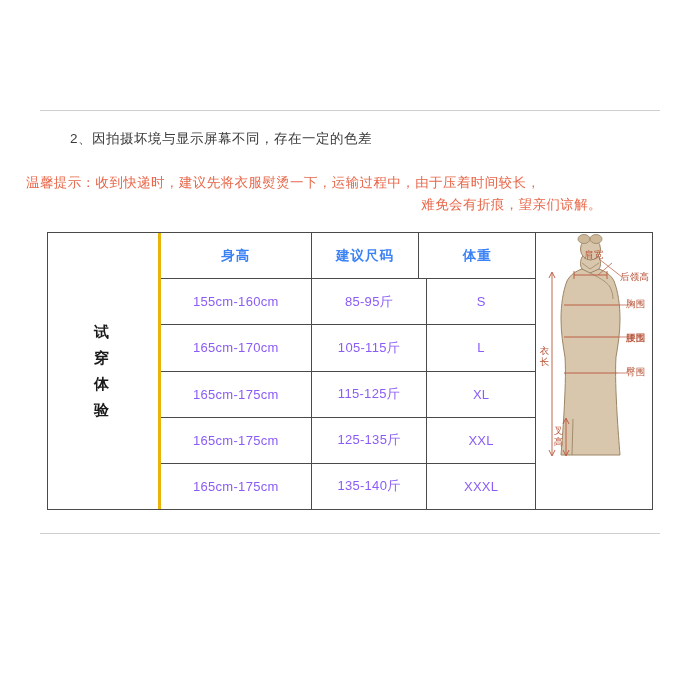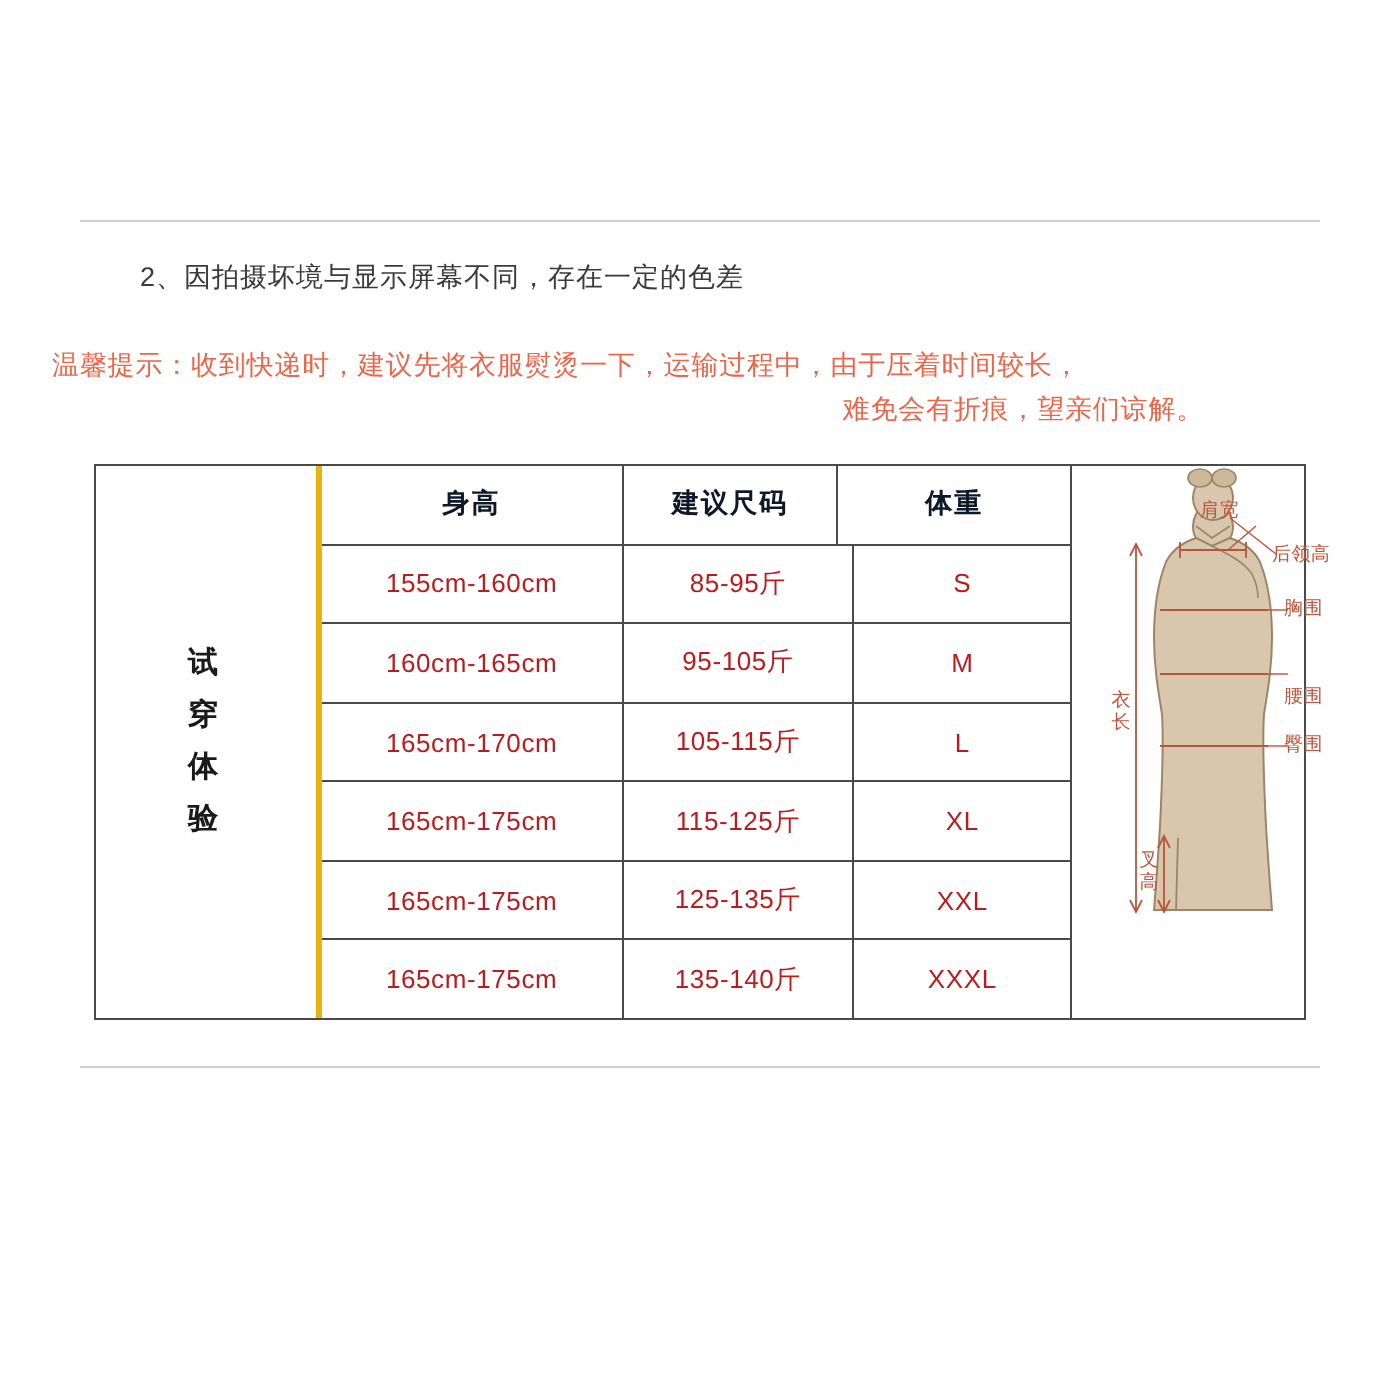--- a/index.html
+++ b/index.html
@@ -102,40 +102,39 @@
     flex: 1;
     border-bottom: 1px solid #4a4a4a;
     box-sizing: border-box;
   }
   .grid .row:last-child { border-bottom: none; }
   .grid .cell {
     display: flex;
     align-items: center;
     justify-content: center;
     font-size: 13px;
-    color: #b91c1c;
+    color: #8b5cf6;
     border-right: 1px solid #4a4a4a;
     box-sizing: border-box;
     letter-spacing: 0.3px;
   }
   .grid .cell:last-child { border-right: none; }
   .c-h { width: 151px; }
   .c-w { width: 116px; }
   .c-s { width: 108px; }
   .grid .row.head .cell {
     font-size: 13.5px;
     font-weight: 600;
-    color: #0f172a;
+    color: #3b82f6;
     letter-spacing: 1px;
   }
 
   .fig {
     flex: 1;
     position: relative;
-    margin-left: 16px;
   }
   .fig svg { position: absolute; left: 0; top: 0; }
 
   .lbl {
     position: absolute;
     font-size: 9.5px;
     color: #b9553a;
     white-space: nowrap;
     letter-spacing: 0.2px;
   }
@@ -176,25 +175,20 @@
         <div class="cell c-s">建议尺码</div>
         <div class="cell c-w">体重</div>
       </div>
 
       <div class="row">
         <div class="cell c-h">155cm-160cm</div>
         <div class="cell c-w">85-95斤</div>
         <div class="cell c-s">S</div>
       </div>
 
-      <div class="row">
-        <div class="cell c-h">160cm-165cm</div>
-        <div class="cell c-w">95-105斤</div>
-        <div class="cell c-s">M</div>
-      </div>
 
       <div class="row">
         <div class="cell c-h">165cm-170cm</div>
         <div class="cell c-w">105-115斤</div>
         <div class="cell c-s">L</div>
       </div>
 
       <div class="row">
         <div class="cell c-h">165cm-175cm</div>
         <div class="cell c-w">115-125斤</div>
@@ -264,21 +258,21 @@
         <polyline points="13,217 16,223 19,217" fill="none" stroke="#b9553a" stroke-width="0.9"></polyline>
 
         <line x1="30" y1="186" x2="30" y2="222" stroke="#b9553a" stroke-width="0.9"></line>
         <polyline points="27,191 30,185 33,191" fill="none" stroke="#b9553a" stroke-width="0.9"></polyline>
         <polyline points="27,217 30,223 33,217" fill="none" stroke="#b9553a" stroke-width="0.9"></polyline>
       </svg>
 
       <div class="lbl" style="left:48px; top:16px;">肩宽</div>
       <div class="lbl" style="left:84px; top:38px;">后领高</div>
       <div class="lbl" style="left:90px; top:65px;">胸围</div>
-      <div class="lbl" style="left:90px; top:109px;">腰围</div>
+      <div class="lbl" style="left:90px; top:99px;font-weight:bold;">腰围</div>
       <div class="lbl" style="left:90px; top:133px;">臀围</div>
       <div class="lbl-v" style="left:3px; top:112px;">衣长</div>
       <div class="lbl-v" style="left:17px; top:192px;">叉高</div>
     </div>
 
   </div>
 
   <div class="rule rule-bottom"></div>
 
 </div>

